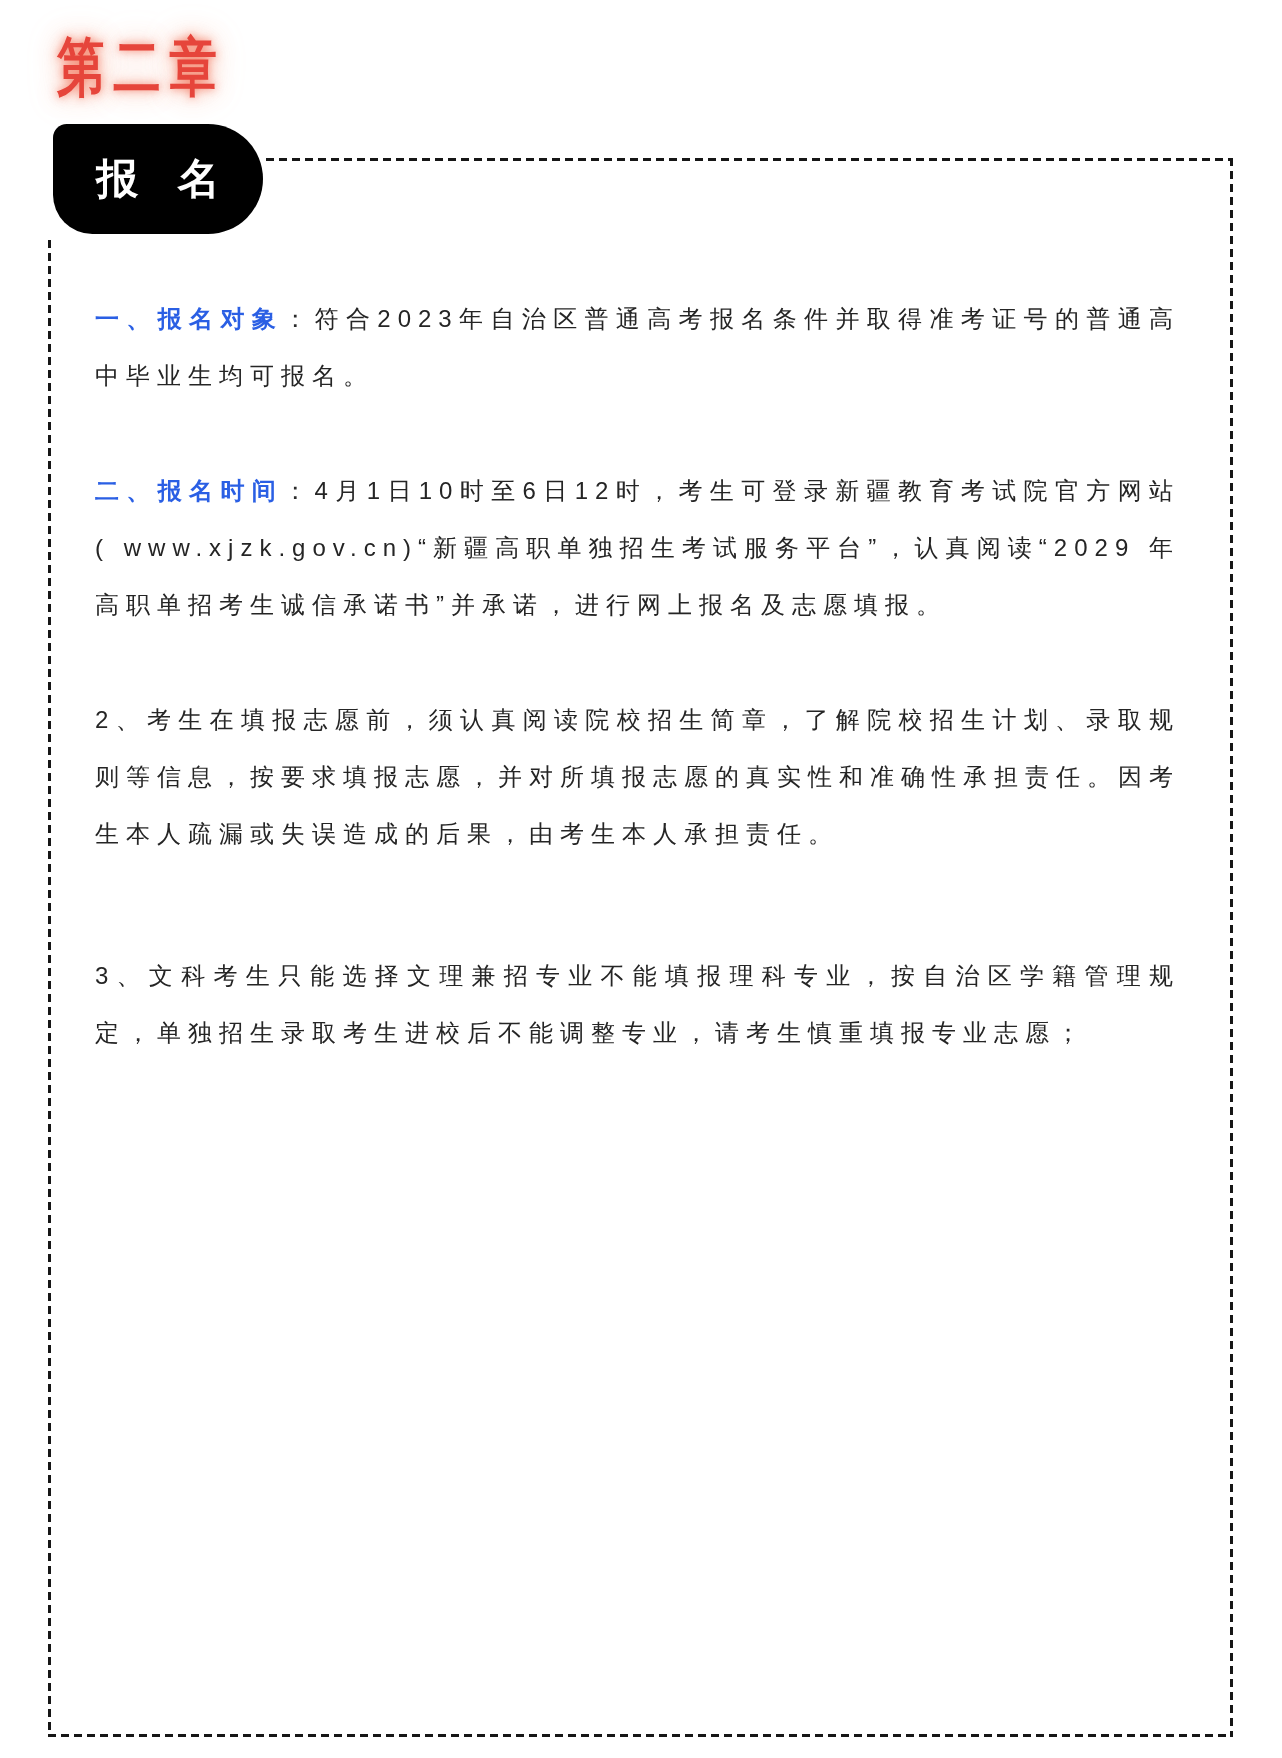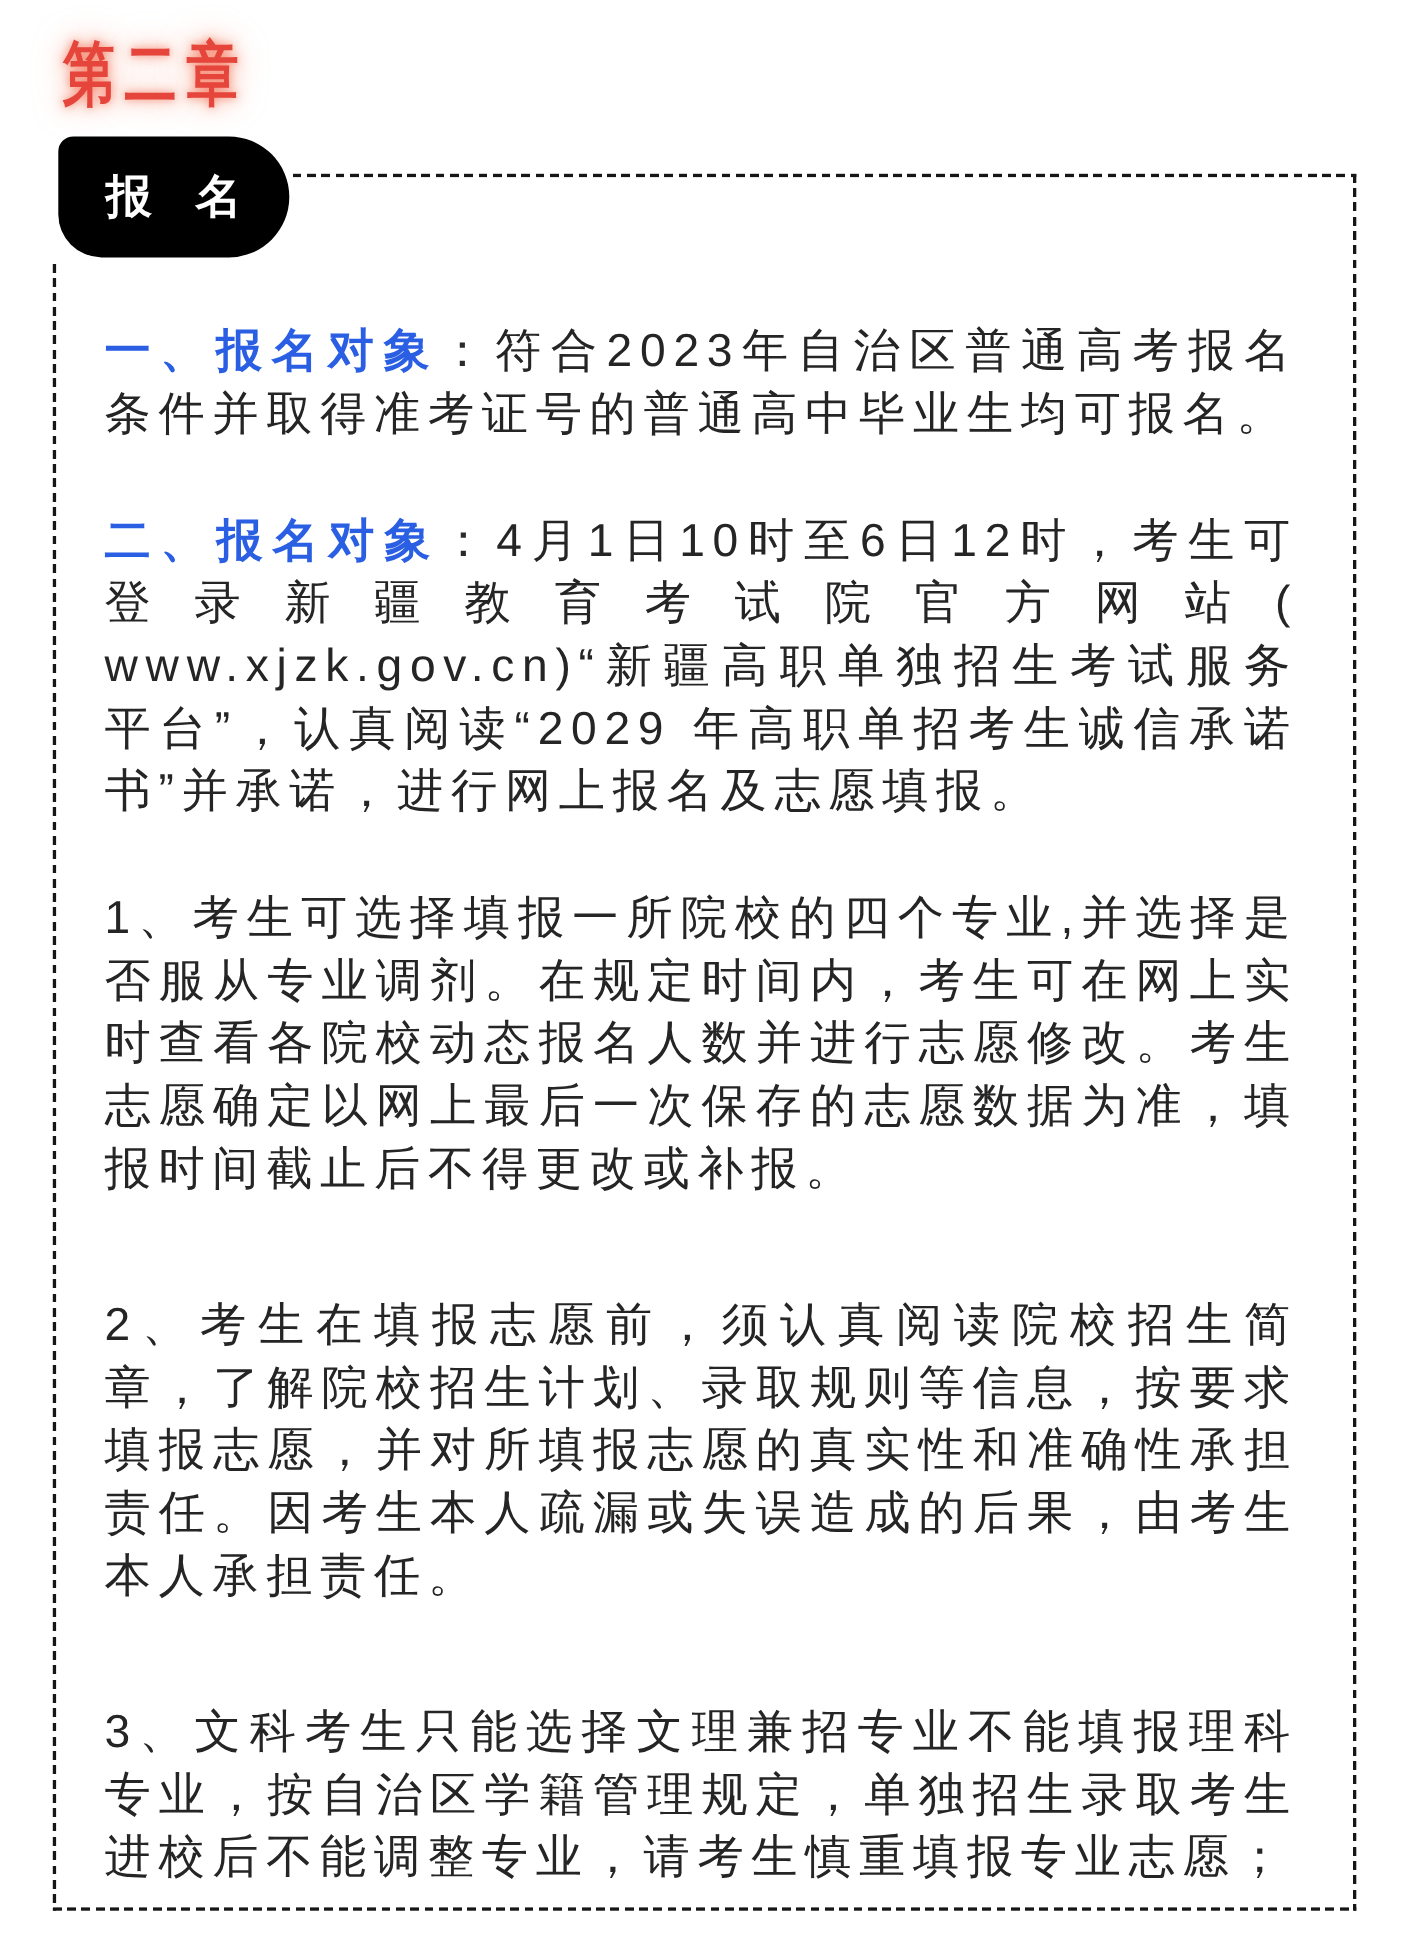--- a/index.html
+++ b/index.html
@@ -63,21 +63,21 @@
 
   
   .content {
     position: absolute;
     left: 95px;
     top: 290px;
     width: 1085px;
     z-index: 1;
   }
   .para {
-    font-size: 42px;
+    font-size: 24px;
     line-height: 57px;
     letter-spacing: 7px;
     color: #252525;
     text-align: justify;
     margin-bottom: 58px;
   }
   .para.wide   { margin-bottom: 85px; }
   .para.last   { margin-bottom: 0; }
   .lead {
     color: #2a5fe4;
@@ -104,22 +104,21 @@
 <div class="dash v dash-left"></div>
 
 <div class="badge">
   <span>报 名</span>
 </div>
 
 <div class="content">
 
   <p class="para"><span class="lead">一、报名对象</span><span class="sep">：</span><span>符合2023年自治区普通高考报名条件并取得准考证号的普通高中毕业生均可报名。</span></p>
 
-  <p class="para"><span class="lead">二、报名对象</span><span class="sep">：</span><span>4月1日10时至6日12时，考生可登录新疆教育考试院官方网站( www.xjzk.gov.cn)“新疆高职单独招生考试服务平台”，认真阅读“2029 年高职单招考生诚信承诺书”并承诺，进行网上报名及志愿填报。</span></p>
+  <p class="para"><span class="lead">二、报名时间</span><span class="sep">：</span><span>4月1日10时至6日12时，考生可登录新疆教育考试院官方网站( www.xjzk.gov.cn)“新疆高职单独招生考试服务平台”，认真阅读“2029 年高职单招考生诚信承诺书”并承诺，进行网上报名及志愿填报。</span></p>
 
 
-  <p class="para wide"><span>1、考生可选择填报一所院校的四个专业,并选择是否服从专业调剂。在规定时间内，考生可在网上实时查看各院校动态报名人数并进行志愿修改。考生志愿确定以网上最后一次保存的志愿数据为准，填报时间截止后不得更改或补报。</span></p>
 
   <p class="para wide"><span>2、考生在填报志愿前，须认真阅读院校招生简章，了解院校招生计划、录取规则等信息，按要求填报志愿，并对所填报志愿的真实性和准确性承担责任。因考生本人疏漏或失误造成的后果，由考生本人承担责任。</span></p>
 
   <p class="para last"><span>3、文科考生只能选择文理兼招专业不能填报理科专业，按自治区学籍管理规定，单独招生录取考生进校后不能调整专业，请考生慎重填报专业志愿；</span></p>
 
 </div>
 
 </body></html>

